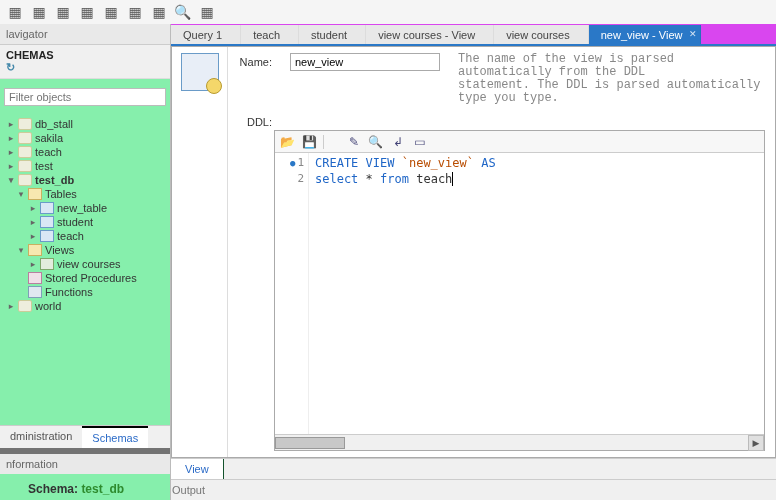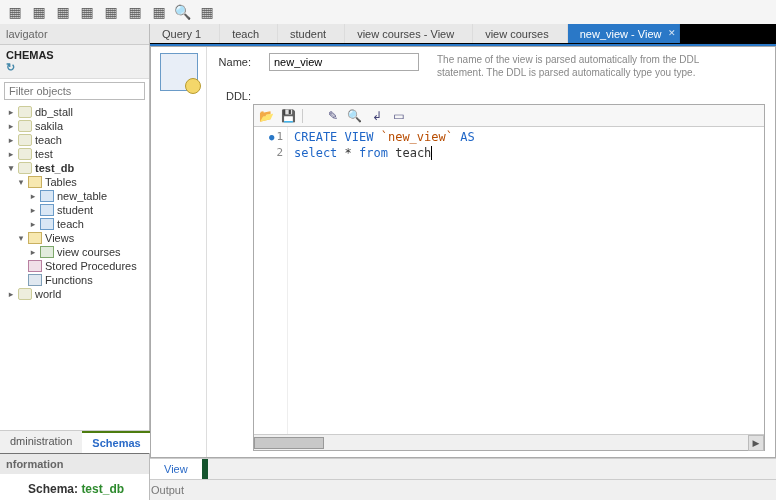--- a/index.html
+++ b/index.html
@@ -3,82 +3,82 @@
 <meta charset="utf-8">
 <style>
 * { box-sizing: border-box; margin: 0; padding: 0; }
 body { font-family: "Segoe UI", Tahoma, sans-serif; font-size: 11px; color: #333; background: #e8e8e8; width: 776px; height: 500px; overflow: hidden; display: flex; flex-direction: column; }
 
 .top-toolbar { height: 24px; background: #f5f5f5; display: flex; align-items: center; padding: 0 4px; gap: 2px; }
 .tb-icon { width: 22px; height: 22px; display: flex; align-items: center; justify-content: center; color: #555; font-size: 14px; }
 
 .main-area { flex: 1; display: flex; min-height: 0; }
 
-.left-panel { width: 150px; display: flex; flex-direction: column; background: #ffffff; border-right: 1px solid #bbb; }
+.left-panel { width: 171px; display: flex; flex-direction: column; background: #86efac; border-right: 1px solid #bbb; }
 .nav-header { background: #e9e9e9; padding: 4px 6px; font-size: 11px; color: #666; border-bottom: 1px solid #ccc; }
 .schemas-hdr { background: #f0f0f0; padding: 4px 6px; font-weight: bold; font-size: 11px; color: #222; display:flex; justify-content:space-between; border-bottom:1px solid #ddd;flex-direction:column;}
 .schemas-hdr .refr { color:#48a; font-size:11px; cursor:pointer;}
-.filter-box { margin: 3px 4px; }
+.filter-box { margin: 9px 4px; }
 .filter-box input { width: 100%; border: 1px solid #bbb; padding: 2px 4px; font-size: 11px; color:#888; }
 .tree { flex: 1; overflow: auto; padding: 2px 0; }
 .tree-row { display: flex; align-items: center; padding: 1px 2px 1px 6px; white-space: nowrap; cursor: pointer; font-size:11px; color:#333;}
 .tw { display:inline-block; width:10px; text-align:center; color:#666; font-size:9px; margin-right:2px;}
 .ti { display:inline-block; width:14px; height:12px; margin-right:3px; }
 .i-db { background:#eed; border:1px solid #cc9; border-radius:2px;}
 .i-folder { background:#f7e8b0; border:1px solid #c9b060;}
 .i-table { background:#d9e7f5; border:1px solid #6a9bc8;}
 .i-view { background:#e2ecdd; border:1px solid #7da86b;}
 .i-sp { background:#f0e0e8; border:1px solid #b87fa0;}
 .i-fn { background:#e0e8f0; border:1px solid #7f9fb8;}
 .bold { font-weight: bold; }
 .ind1 { padding-left: 16px; }
 .ind2 { padding-left: 28px; }
 
 .side-tabs { border-top:1px solid #ccc; display:flex; background:#f0f0f0;}
 .side-tab { padding:4px 10px; font-size:11px; color:#555; cursor:pointer;}
-.side-tab.act { color:#2a6ac7; background:#fff; border-top:2px solid #4d7c0f;font-weight:bold; }
-.info-hdr { background:#e9e9e9; padding:4px 6px; font-size:11px; color:#666; border-top:1px solid #737373;font-weight:bold;}
+.side-tab.act { color:#2a6ac7; background:#fff; border-top:2px solid #000000; }
+.info-hdr { background:#e9e9e9; padding:4px 6px; font-size:11px; color:#666; border-top:6px solid #737373;}
 .schema-line { padding:8px 6px 4px 6px; font-size:12px;margin-left:22px;}
 .schema-line .lbl { font-weight:bold; color:#333;}
 .schema-line .val { font-weight:bold; color:#2e8b2e;}
 
 .right-panel { flex: 1; display: flex; flex-direction: column; background: #e8e8e8; min-width:0;}
-.tab-strip { display: flex; background: #000000; border-bottom: 2px solid #2a78c7; height:22px; align-items:flex-start;}
+.tab-strip { display: flex; background: #d946ef; border-bottom: 2px solid #2a78c7; height:22px; align-items:center;}
 .tab { padding: 4px 18px 3px 12px; font-size: 11px; color: #444; background:#e8e8e8; cursor:pointer; position:relative; border-right:1px solid rgba(0,0,0,0.05);}
 .tab.active { background: #2a78c7; color: #fff; }
 .tab .close { position:absolute; right:4px; top:4px; font-size:9px; color:rgba(255,255,255,0.8);}
 
 .editor-frame { flex:1; display:flex; background:#fff; border:1px solid #aaa; margin:0; min-height:0;}
 .icon-gutter { width:56px; border-right:1px solid #ddd; padding:6px; display:flex; justify-content:center; align-items:flex-start;}
 .icon-gutter .big-icon { width:38px; height:38px; background:#e8eef7; border:1px solid #6a9bc8; position:relative;}
 .icon-gutter .big-icon:after { content:""; position:absolute; right:-4px; bottom:-4px; width:14px; height:14px; background:#f4d76a; border:1px solid #b89b30; border-radius:50%;}
 .form-area { flex:1; display:flex; flex-direction:column; min-width:0;}
 .form-row { display:flex; align-items:flex-start; padding:6px 10px 2px 4px; gap:18px;}
 .form-label { width:40px; text-align:right; font-size:11px; color:#333; padding-top:3px;}
 .form-input { flex:0 0 150px;}
 .form-input input { width:100%; border:1px solid #aaa; padding:2px 4px; font-size:11px;}
-.hint { flex:1; font-size:10px; color:#888; line-height:13px;}
+.hint { flex:1; font-size:12px; color:#888; line-height:13px;font-family:Liberation Mono, monospace;}
 .ddl-block { flex:1; display:flex; flex-direction:column; border:1px solid #aaa; margin:2px 10px 6px 46px; min-height:0; background:#fff;}
 .ddl-tb { height:22px; border-bottom:1px solid #ccc; display:flex; align-items:center; padding:0 4px; gap:4px; background:#f7f7f7;}
 .ddl-tb span { width:18px; height:18px; display:flex; align-items:center; justify-content:center; font-size:12px; color:#447; cursor:pointer;}
 .code-area { flex:1; display:flex; overflow:auto; font-family:Consolas,monospace; font-size:12px;}
 .gutter { width:34px; border-right:1px solid #eee; background:#fff; text-align:right; color:#888; padding:2px 4px; font-size:11px; line-height:16px;}
 .gutter .dot{ color:#2a78c7; font-size:9px; padding-right:2px;}
 .code { flex:1; padding:2px 6px; line-height:16px; white-space:pre;}
 .kw { color:#1f66c7; }
 .id { color:#b84c00;}
 .cursor { border-right:1px solid #000; animation:bl 1s steps(1) infinite;}
 @keyframes bl { 50%{border-color:transparent;} }
 .hscroll { height:16px; border-top:1px solid #ccc; background:#f0f0f0; position:relative;}
 .hscroll .th { position:absolute; left:0; top:2px; width:70px; height:12px; background:#c8c8c8; border:1px solid #999;}
 .hscroll .arr { position:absolute; top:0; width:16px; height:16px; background:#e0e0e0; border:1px solid #bbb; font-size:9px; text-align:center; line-height:14px; color:#555;}
 .hscroll .arr.r { right:0;}
 
 .sub-tabs { display:flex; background:#f0f0f0; border-top:1px solid #ccc;}
-.sub-tab { padding:4px 14px; font-size:11px; color:#2a6ac7; background:#fff; border-right:6px solid #14532d;}
+.sub-tab { padding:4px 14px; font-size:11px; color:#2a6ac7; background:#fff; border-right:1px solid #14532d;}
 
 .btn-row { display:flex; justify-content:flex-end; gap:8px; padding:8px 14px; background:#e8e8e8; border-top:1px solid #ccc;}
 .btn { padding:4px 22px; font-size:11px; background:linear-gradient(#fff,#e6e6e6); border:1px solid #999; cursor:pointer;}
 .output-hdr { padding:4px 1px; font-size:11px; color:#777; background:#f0f0f0; border-top:1px solid #ccc;}
 </style>
 </head>
 <body>
 
 <div class="top-toolbar">
   <span class="tb-icon">▦</span>

